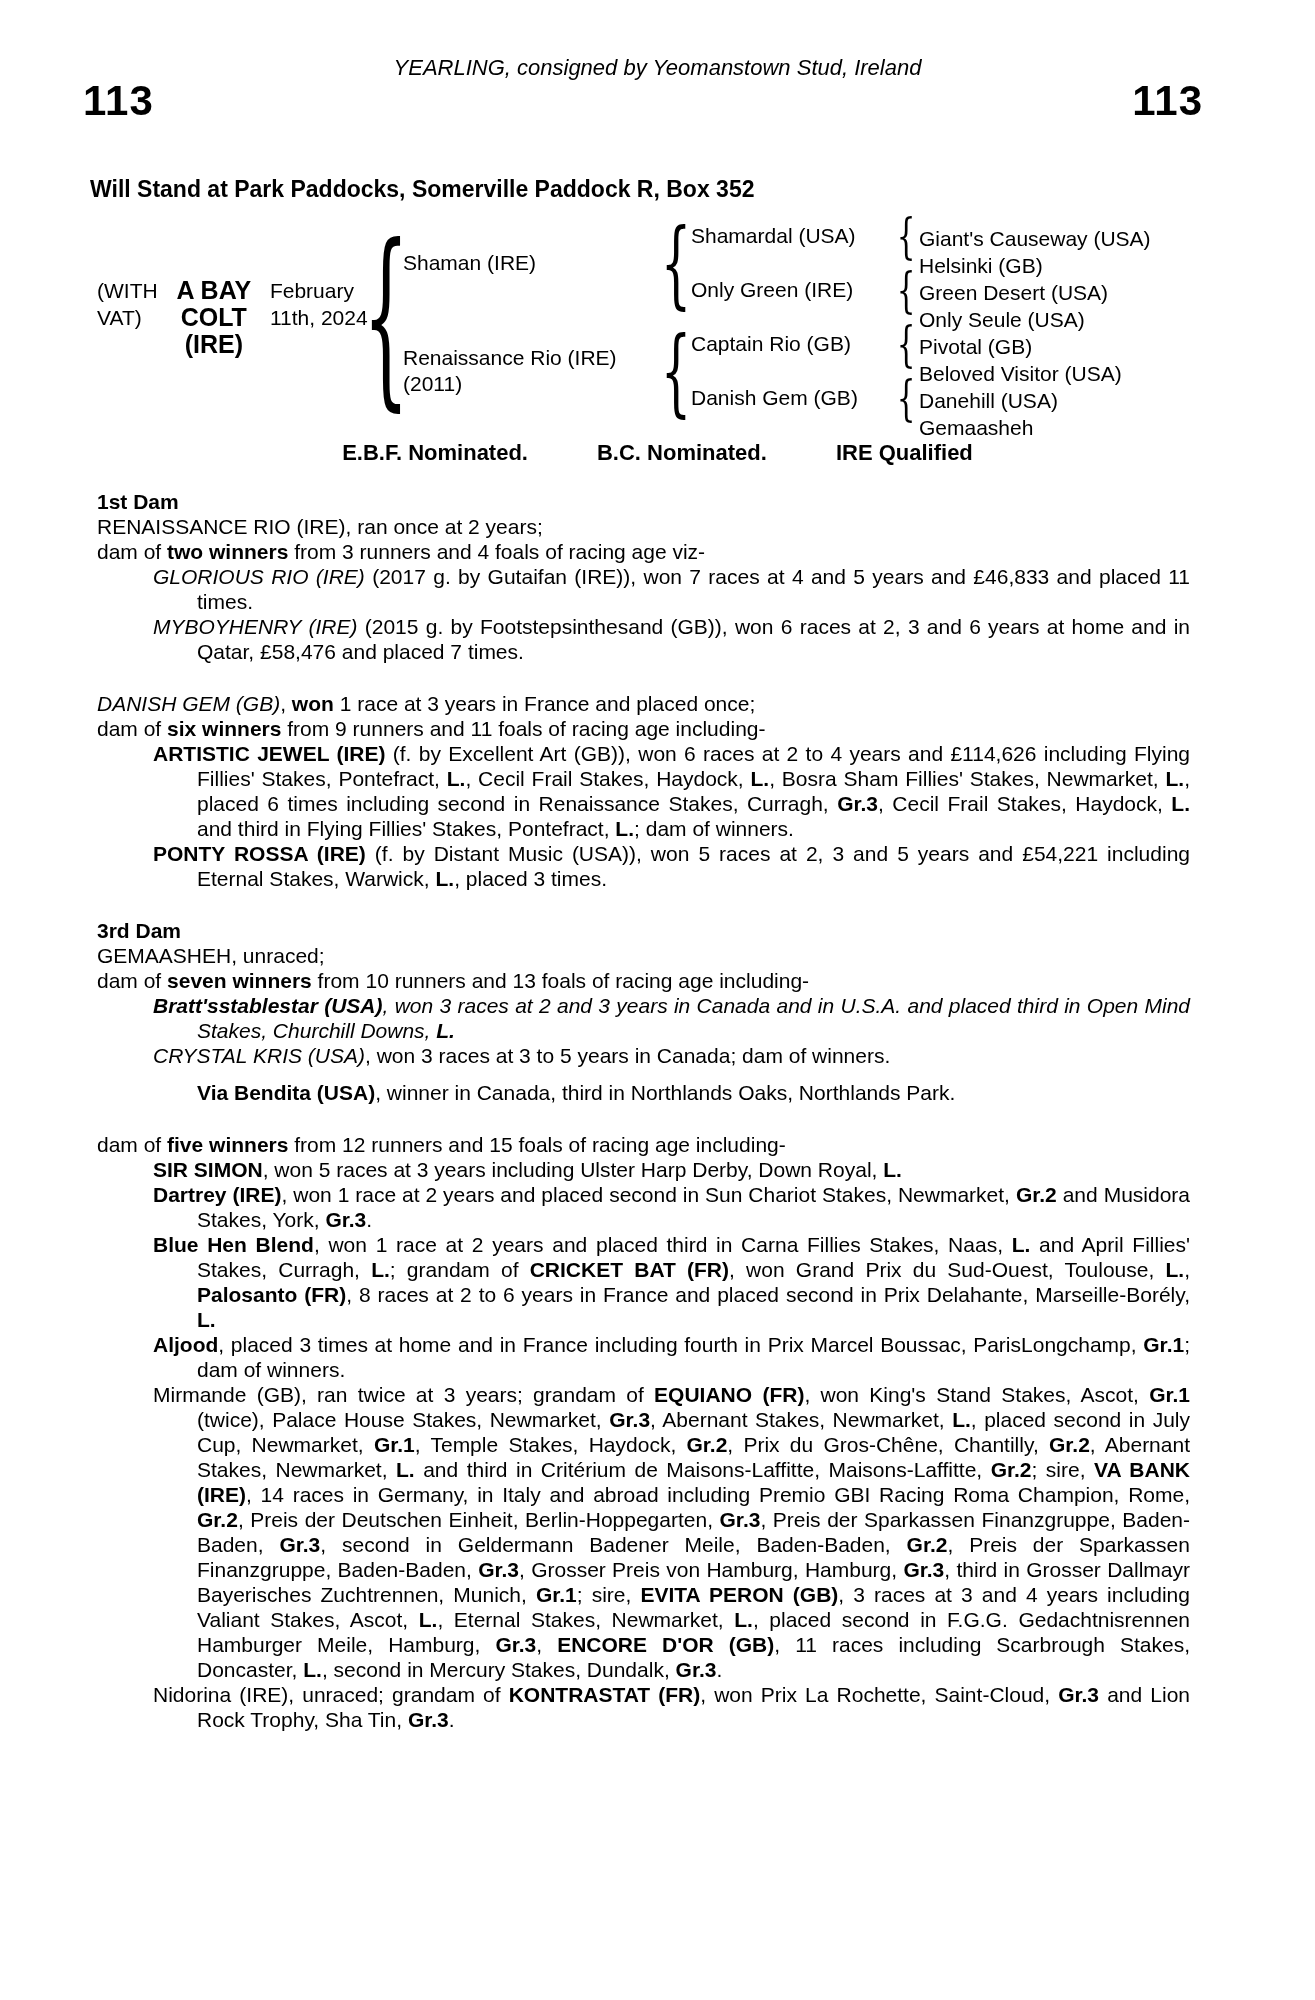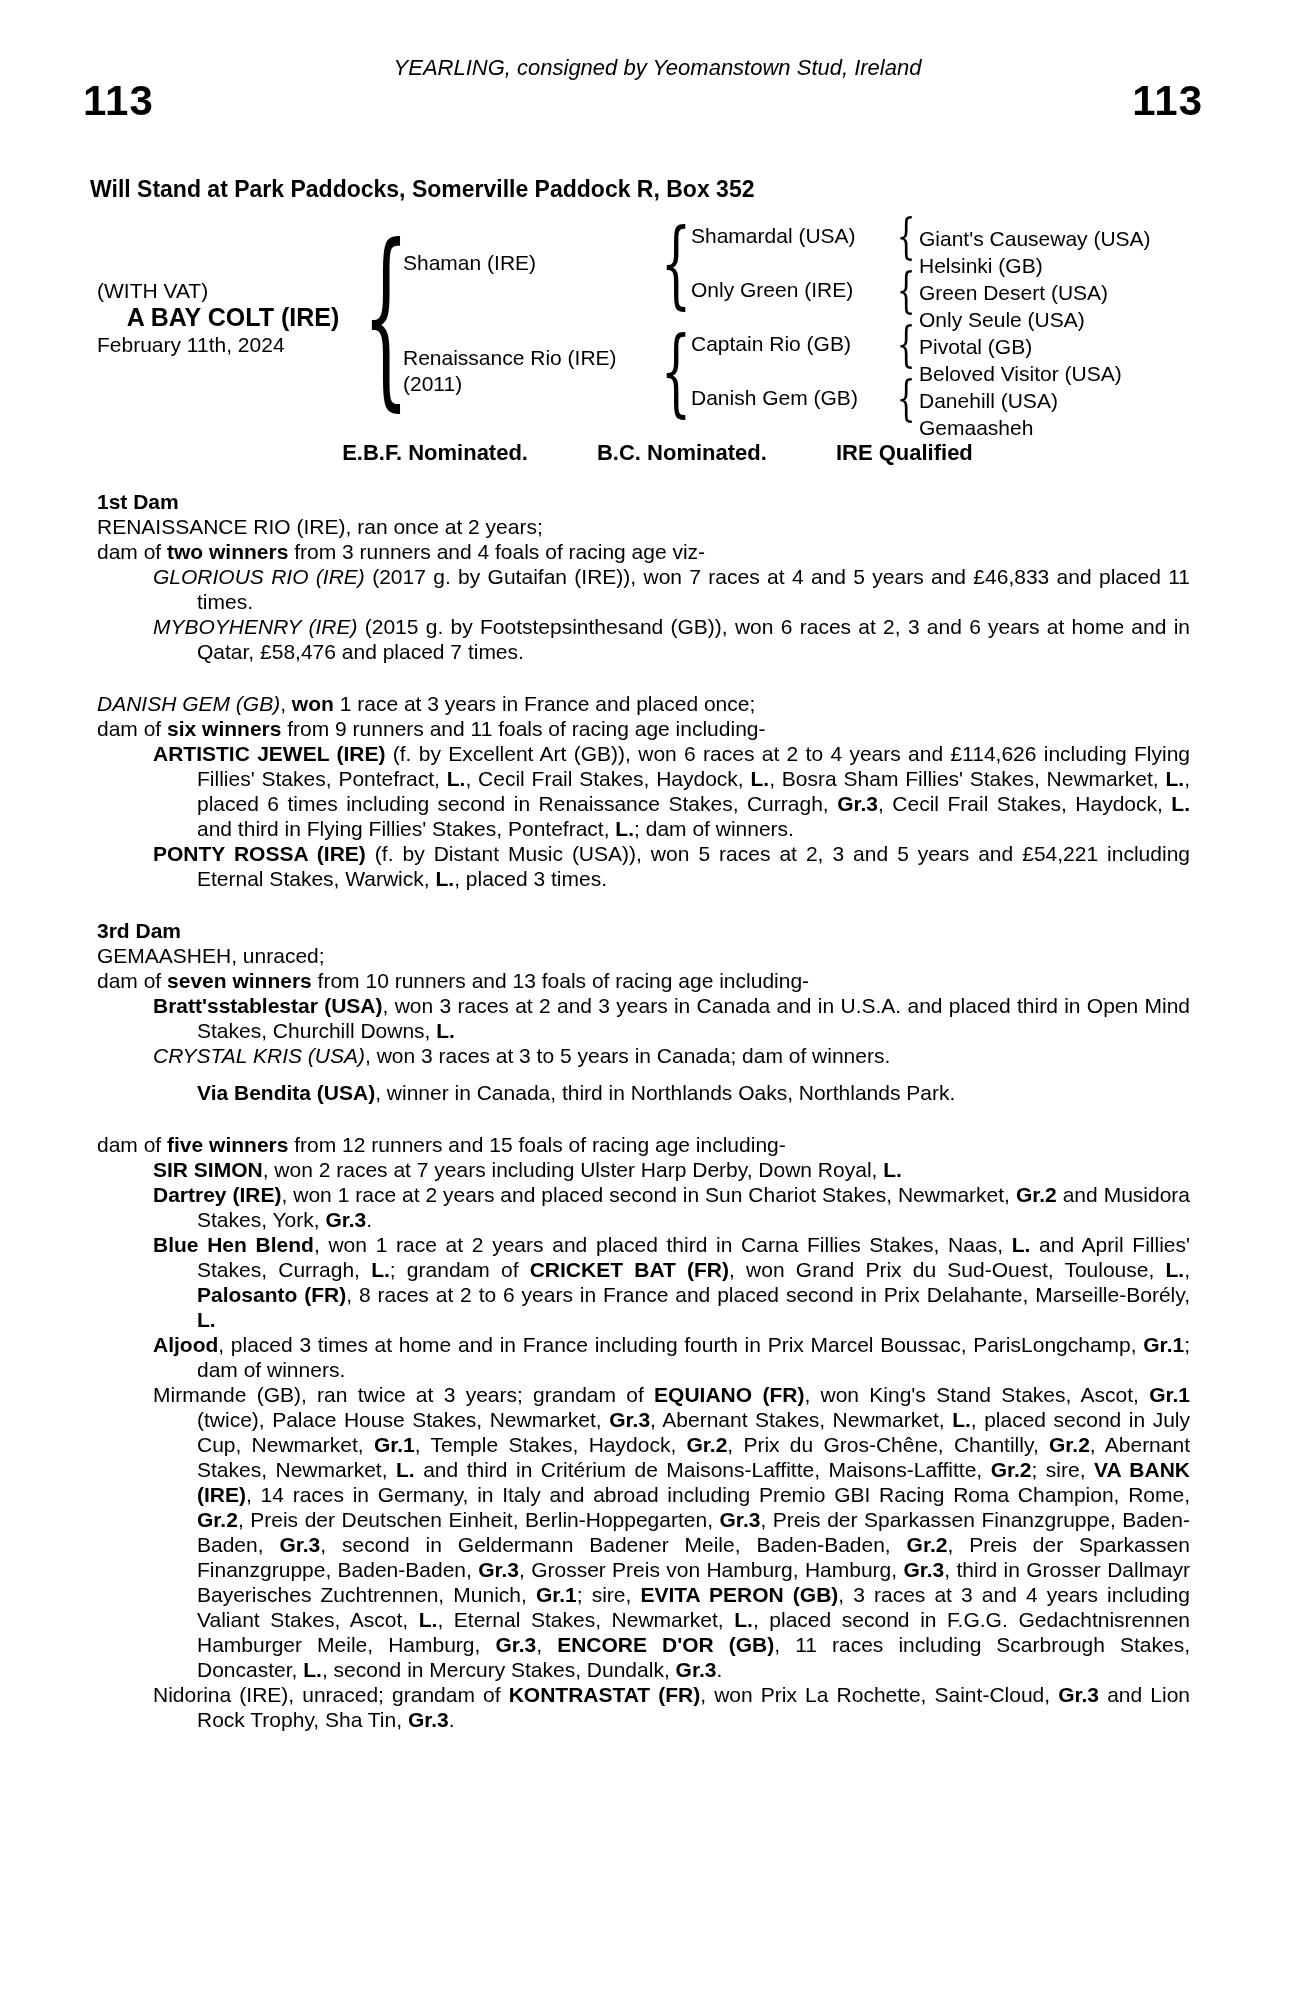--- a/index.html
+++ b/index.html
@@ -24,21 +24,21 @@
     margin-left:90px; margin-top:56px;
     font-weight:bold; font-size:23px; line-height:23px;
   }
 
   
   .pedigree {
     display:flex; align-items:center;
     margin:8px 0 0 97px; height:216px; font-size:21px;
   }
   .ped-subject {
-    width:272px; display:flex; flex-direction:column; justify-content:center;
+    width:272px; display:flex; flex-direction:row; justify-content:center;
     line-height:27px;
   }
   .subj-name { font-weight:bold; font-size:25px;text-align:center; }
   .gcol { display:flex; flex-direction:column; }
   .g1unit { display:flex; align-items:center; height:108px; }
   .g1name { width:258px; line-height:26px; }
   .g2unit { display:flex; align-items:center; height:54px; }
   .g2name { width:202px; }
   .g3pair { display:flex; flex-direction:column; justify-content:center;margin-top:31px; }
   .g3 { line-height:27px; white-space:nowrap; }
@@ -159,27 +159,27 @@
       <section>
         <div class="para" style="padding-left: 56px; text-indent: -56px;"><span class="i">DANISH GEM (GB)</span><span>, </span><span class="b">won</span><span> 1 race at 3 years in France and placed once;</span></div>
         <div class="para" style="padding-left: 56px; text-indent: -56px;"><span>dam of </span><span class="b">six winners</span><span> from 9 runners and 11 foals of racing age including-</span></div>
         <div class="para" style="padding-left: 100px; text-indent: -44px;"><span class="b">ARTISTIC JEWEL (IRE)</span><span> (f. by Excellent Art (GB)), won 6 races at 2 to 4 years and £114,626 including Flying Fillies' Stakes, Pontefract, </span><span class="b">L.</span><span>, Cecil Frail Stakes, Haydock, </span><span class="b">L.</span><span>, Bosra Sham Fillies' Stakes, Newmarket, </span><span class="b">L.</span><span>, placed 6 times including second in Renaissance Stakes, Curragh, </span><span class="b">Gr.3</span><span>, Cecil Frail Stakes, Haydock, </span><span class="b">L.</span><span> and third in Flying Fillies' Stakes, Pontefract, </span><span class="b">L.</span><span>; dam of winners.</span></div>
         <div class="para" style="padding-left: 100px; text-indent: -44px;"><span class="b">PONTY ROSSA (IRE)</span><span> (f. by Distant Music (USA)), won 5 races at 2, 3 and 5 years and £54,221 including Eternal Stakes, Warwick, </span><span class="b">L.</span><span>, placed 3 times.</span></div>
       </section>
       <section>
         <div class="sec-heading">3rd Dam</div>
         <div class="para" style="padding-left: 56px; text-indent: -56px;"><span>GEMAASHEH, unraced;</span></div>
         <div class="para" style="padding-left: 56px; text-indent: -56px;"><span>dam of </span><span class="b">seven winners</span><span> from 10 runners and 13 foals of racing age including-</span></div>
-        <div class="para" style="padding-left: 100px; text-indent: -44px;"><span class="b">Bratt'sstablestar (USA)</span><span>, won 3 races at 2 and 3 years in Canada and in U.S.A. and placed third in Open Mind Stakes, Churchill Downs, </span><span class="b">L.</span></div>
+        <div class="para" style="padding-left: 100px; text-indent: -44px; font-style: italic;"><span class="b">Bratt'sstablestar (USA)</span><span>, won 3 races at 2 and 3 years in Canada and in U.S.A. and placed third in Open Mind Stakes, Churchill Downs, </span><span class="b">L.</span></div>
         <div class="para" style="padding-left: 100px; text-indent: -44px;"><span class="i">CRYSTAL KRIS (USA)</span><span>, won 3 races at 3 to 5 years in Canada; dam of winners.</span></div>
         <div class="para" style="padding-left: 100px; text-indent: 0px; margin-top: 12px;"><span class="b">Via Bendita (USA)</span><span>, winner in Canada, third in Northlands Oaks, Northlands Park.</span></div>
       </section>
       <section style="margin-top: 14px;">
         <div class="para" style="padding-left: 56px; text-indent: -56px;"><span>dam of </span><span class="b">five winners</span><span> from 12 runners and 15 foals of racing age including-</span></div>
-        <div class="para" style="padding-left: 100px; text-indent: -44px;"><span class="b">SIR SIMON</span><span>, won 2 races at 7 years including Ulster Harp Derby, Down Royal, </span><span class="b">L.</span></div>
+        <div class="para" style="padding-left: 100px; text-indent: -44px;"><span class="b">SIR SIMON</span><span>, won 5 races at 3 years including Ulster Harp Derby, Down Royal, </span><span class="b">L.</span></div>
         <div class="para" style="padding-left: 100px; text-indent: -44px;"><span class="b">Dartrey (IRE)</span><span>, won 1 race at 2 years and placed second in Sun Chariot Stakes, Newmarket, </span><span class="b">Gr.2</span><span> and Musidora Stakes, York, </span><span class="b">Gr.3</span><span>.</span></div>
         <div class="para" style="padding-left: 100px; text-indent: -44px;"><span class="b">Blue Hen Blend</span><span>, won 1 race at 2 years and placed third in Carna Fillies Stakes, Naas, </span><span class="b">L.</span><span> and April Fillies' Stakes, Curragh, </span><span class="b">L.</span><span>; grandam of </span><span class="b">CRICKET BAT (FR)</span><span>, won Grand Prix du Sud-Ouest, Toulouse, </span><span class="b">L.</span><span>, </span><span class="b">Palosanto (FR)</span><span>, 8 races at 2 to 6 years in France and placed second in Prix Delahante, Marseille-Borély, </span><span class="b">L.</span></div>
         <div class="para" style="padding-left: 100px; text-indent: -44px;"><span class="b">Aljood</span><span>, placed 3 times at home and in France including fourth in Prix Marcel Boussac, ParisLongchamp, </span><span class="b">Gr.1</span><span>; dam of winners.</span></div>
         <div class="para" style="padding-left: 100px; text-indent: -44px;"><span>Mirmande (GB), ran twice at 3 years; grandam of </span><span class="b">EQUIANO (FR)</span><span>, won King's Stand Stakes, Ascot, </span><span class="b">Gr.1</span><span> (twice), Palace House Stakes, Newmarket, </span><span class="b">Gr.3</span><span>, Abernant Stakes, Newmarket, </span><span class="b">L.</span><span>, placed second in July Cup, Newmarket, </span><span class="b">Gr.1</span><span>, Temple Stakes, Haydock, </span><span class="b">Gr.2</span><span>, Prix du Gros-Chêne, Chantilly, </span><span class="b">Gr.2</span><span>, Abernant Stakes, Newmarket, </span><span class="b">L.</span><span> and third in Critérium de Maisons-Laffitte, Maisons-Laffitte, </span><span class="b">Gr.2</span><span>; sire, </span><span class="b">VA BANK (IRE)</span><span>, 14 races in Germany, in Italy and abroad including Premio GBI Racing Roma Champion, Rome, </span><span class="b">Gr.2</span><span>, Preis der Deutschen Einheit, Berlin-Hoppegarten, </span><span class="b">Gr.3</span><span>, Preis der Sparkassen Finanzgruppe, Baden-Baden, </span><span class="b">Gr.3</span><span>, second in Geldermann Badener Meile, Baden-Baden, </span><span class="b">Gr.2</span><span>, Preis der Sparkassen Finanzgruppe, Baden-Baden, </span><span class="b">Gr.3</span><span>, Grosser Preis von Hamburg, Hamburg, </span><span class="b">Gr.3</span><span>, third in Grosser Dallmayr Bayerisches Zuchtrennen, Munich, </span><span class="b">Gr.1</span><span>; sire, </span><span class="b">EVITA PERON (GB)</span><span>, 3 races at 3 and 4 years including Valiant Stakes, Ascot, </span><span class="b">L.</span><span>, Eternal Stakes, Newmarket, </span><span class="b">L.</span><span>, placed second in F.G.G. Gedachtnisrennen Hamburger Meile, Hamburg, </span><span class="b">Gr.3</span><span>, </span><span class="b">ENCORE D'OR (GB)</span><span>, 11 races including Scarbrough Stakes, Doncaster, </span><span class="b">L.</span><span>, second in Mercury Stakes, Dundalk, </span><span class="b">Gr.3</span><span>.</span></div>
         <div class="para" style="padding-left: 100px; text-indent: -44px;"><span>Nidorina (IRE), unraced; grandam of </span><span class="b">KONTRASTAT (FR)</span><span>, won Prix La Rochette, Saint-Cloud, </span><span class="b">Gr.3</span><span> and Lion Rock Trophy, Sha Tin, </span><span class="b">Gr.3</span><span>.</span></div>
       </section>
     </div>
 
 </div>
 

